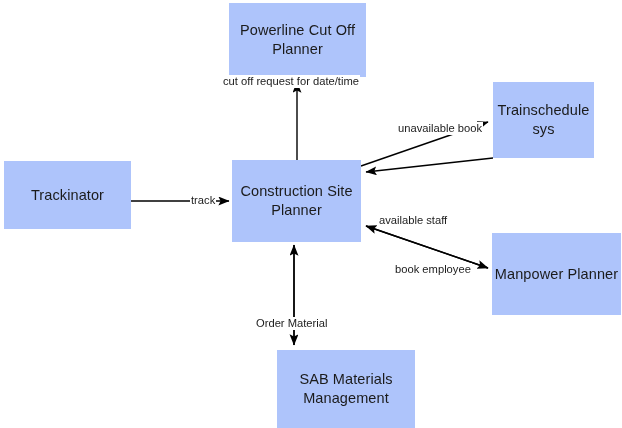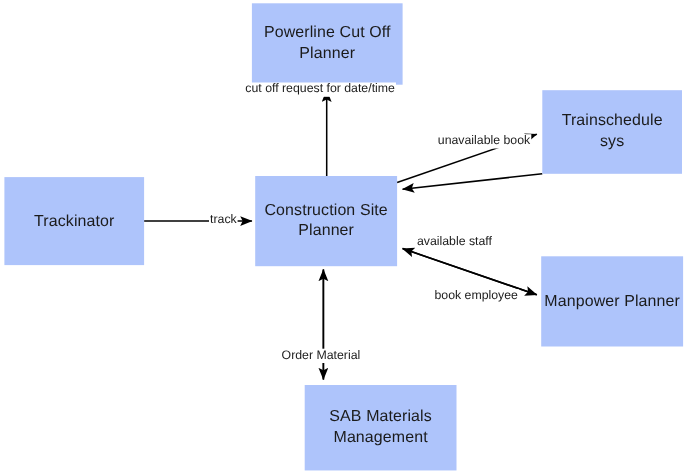--- a/index.html
+++ b/index.html
@@ -90,26 +90,26 @@
       <line x1="294" y1="345" x2="294" y2="245" stroke="#000000" stroke-width="1.4" marker-end="url(#arrowhead)"></line>
       <line x1="294" y1="245" x2="294" y2="345" stroke="#000000" stroke-width="1.4" marker-end="url(#arrowhead)"></line>
     </g>
   </svg>
 
   <div class="node" style="left:229px; top:3px; width:137px; height:74px;">
     <span class="node-label">Powerline Cut Off
 Planner</span>
   </div>
 
-  <div class="node" style="left:493px; top:82px; width:127px; height:76px;">
+  <div class="node" style="left:493px; top:82px; width:101px; height:76px;">
     <span class="node-label">Trainschedule
 sys</span>
   </div>
 
-  <div class="node" style="left:4px; top:161px; width:127px; height:80px;">
+  <div class="node" style="left:4px; top:161px; width:127px; height:68px;">
     <span class="node-label">Trackinator</span>
   </div>
 
   <div class="node" style="left:232px; top:160px; width:129px; height:82px;">
     <span class="node-label">Construction Site
 Planner</span>
   </div>
 
   <div class="node" style="left:492px; top:233px; width:129px; height:82px;">
     <span class="node-label">Manpower Planner</span>

